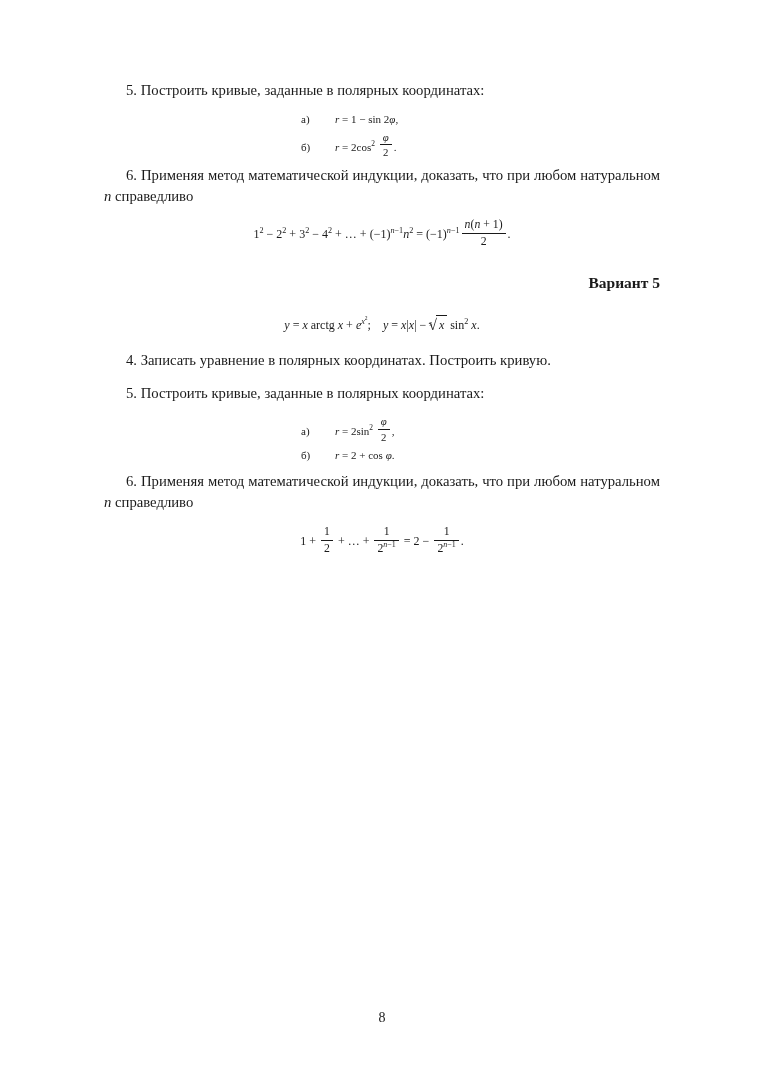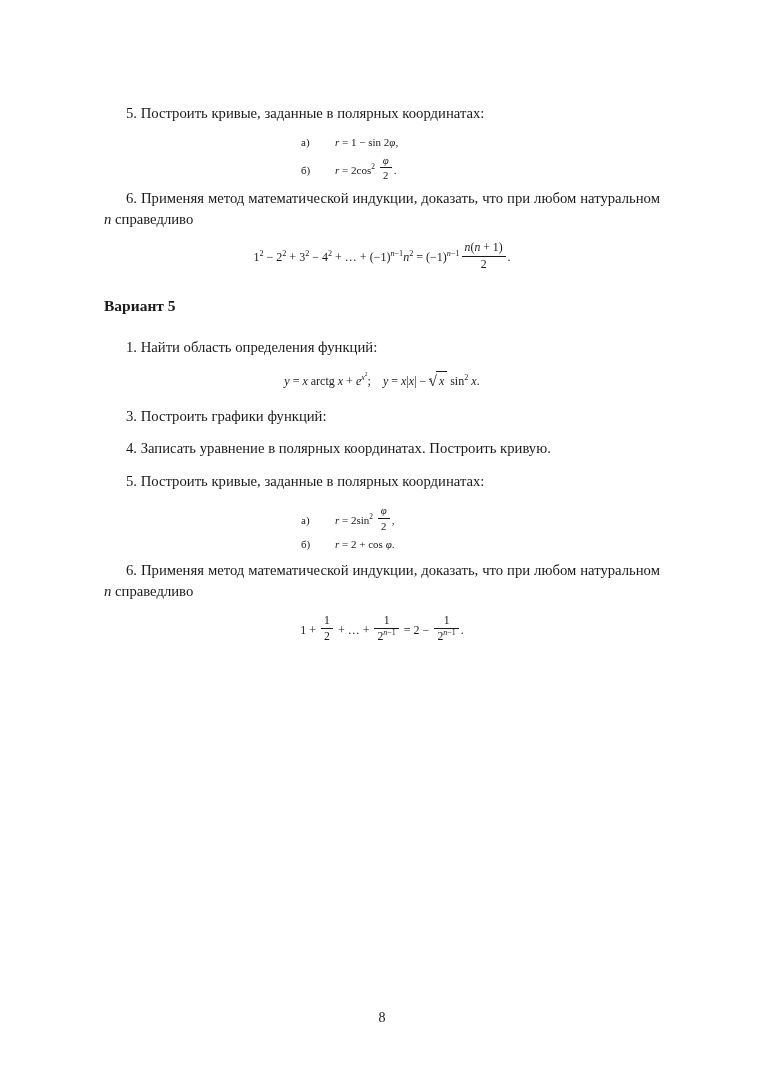--- a/index.html
+++ b/index.html
@@ -13,21 +13,21 @@
     position: relative;
     font-family: "Liberation Serif", serif;
     color: #1a1a1a;
   }
   .page {
     position: absolute;
     top: 0; left: 0;
     width: 764px;
     height: 1080px;
     box-sizing: border-box;
-    padding: 103px 104px 0 104px;
+    padding: 80px 104px 0 104px;
   }
   .para {
     font-size: 14.7px;
     line-height: 1.42;
     text-align: justify;
     text-indent: 22px;
     margin: 0 0 12px 0;
   }
   .formula {
     text-align: center;
@@ -45,21 +45,21 @@
     display: inline-block;
     width: 34px;
     text-align: left;
   }
   .sub-item .body {
     display: inline-block;
     text-align: left;
     min-width: 128px;
   }
   .heading {
-    text-align: left;
+    text-align: right;
     font-weight: bold;
     font-size: 15.5px;
     margin: 26px 0 22px 0;
   }
   
   .mi { font-style: italic; font-family: "Liberation Serif", serif; }
   .mo { font-style: normal; }
   .mroman { font-style: normal; }
   sup.exp {
     font-size: 0.68em;
@@ -132,27 +132,25 @@
     <span>6. Применяя метод математической индукции, доказать, что при</span>
     <span>любом натуральном <span class="mi">n</span> справедливо</span>
   </p>
 
   <div class="formula">
     1<sup class="exp">2</sup> <span class="mo">−</span> 2<sup class="exp">2</sup> <span class="mo">+</span> 3<sup class="exp">2</sup> <span class="mo">−</span> 4<sup class="exp">2</sup> <span class="mo">+</span> … <span class="mo">+</span> (<span class="mo">−</span>1)<sup class="exp"><span class="mi">n</span>−1</sup><span class="mi">n</span><sup class="exp">2</sup> <span class="mo">=</span> (<span class="mo">−</span>1)<sup class="exp"><span class="mi">n</span>−1</sup><span class="frac"><span class="num"><span class="mi">n</span>(<span class="mi">n</span> + 1)</span><span class="den">2</span></span>.
   </div>
 
   <div class="heading">Вариант 5</div>
 
-  <p class="para">1. Найти область определения функций:</p>
 
   <div class="formula">
     <span class="mi">y</span> <span class="mo">=</span> <span class="mi">x</span> <span class="mroman">arctg</span> <span class="mi">x</span> <span class="mo">+</span> <span class="mi">e</span><sup class="exp"><span class="mi">x</span><sup class="exp">2</sup></sup>;&nbsp;&nbsp;&nbsp; <span class="mi">y</span> <span class="mo">=</span> <span class="mi">x</span>|<span class="mi">x</span>| <span class="mo">−</span> <span class="rootidx">5</span><span class="radical">√</span><span class="sqrt"><span class="mi">x</span></span> <span class="mroman">sin</span><sup class="exp">2</sup> <span class="mi">x</span>.
   </div>
 
-  <p class="para">3. Построить графики функций:</p>
 
   <p class="para">4. Записать уравнение в полярных координатах. Построить кривую.</p>
 
   <p class="para">5. Построить кривые, заданные в полярных координатах:</p>
 
   <div class="sub-item">
     <span class="lbl">а)</span><span class="body"><span class="mi">r</span> <span class="mo">=</span> 2<span class="mroman">sin</span><sup class="exp">2</sup> <span class="frac"><span class="num"><span class="mi">φ</span></span><span class="den">2</span></span>,</span>
   </div>
 
   <div class="sub-item">

